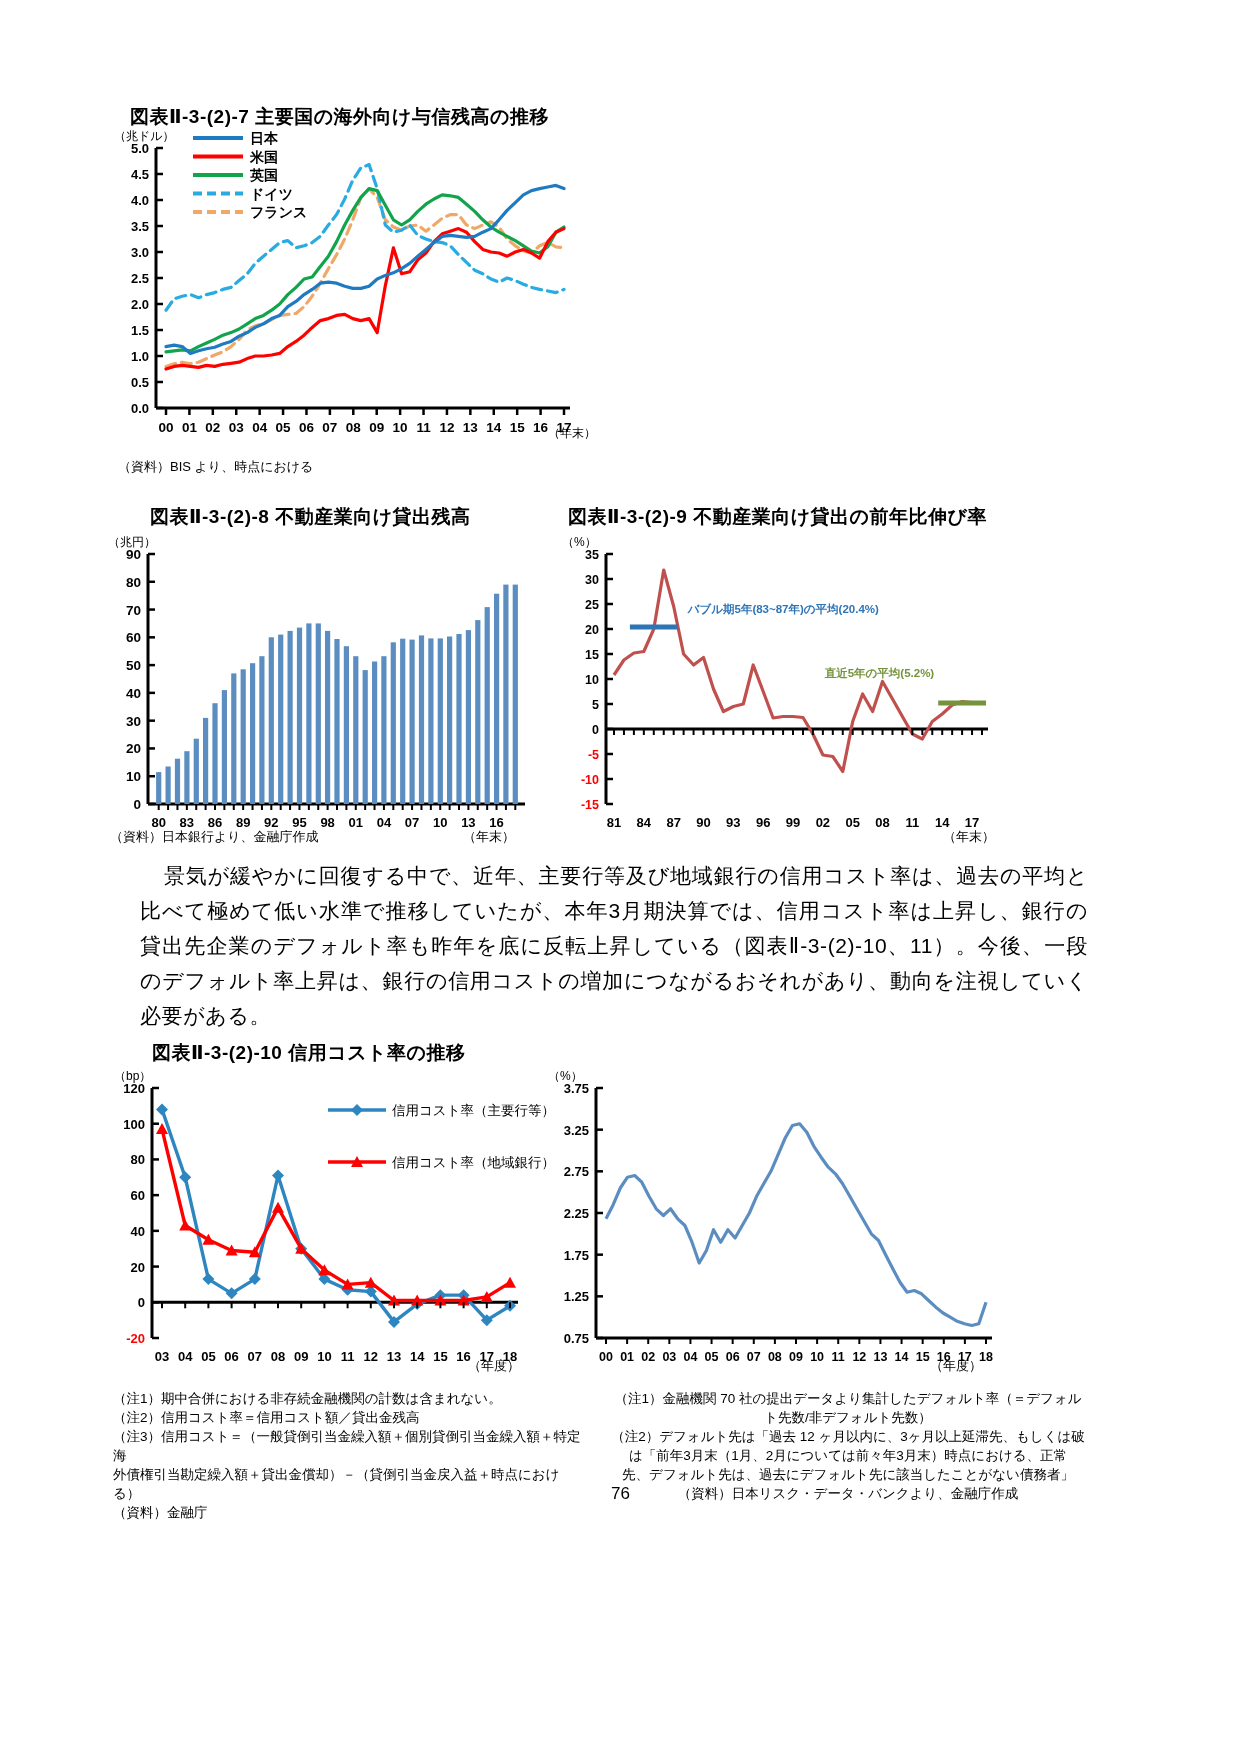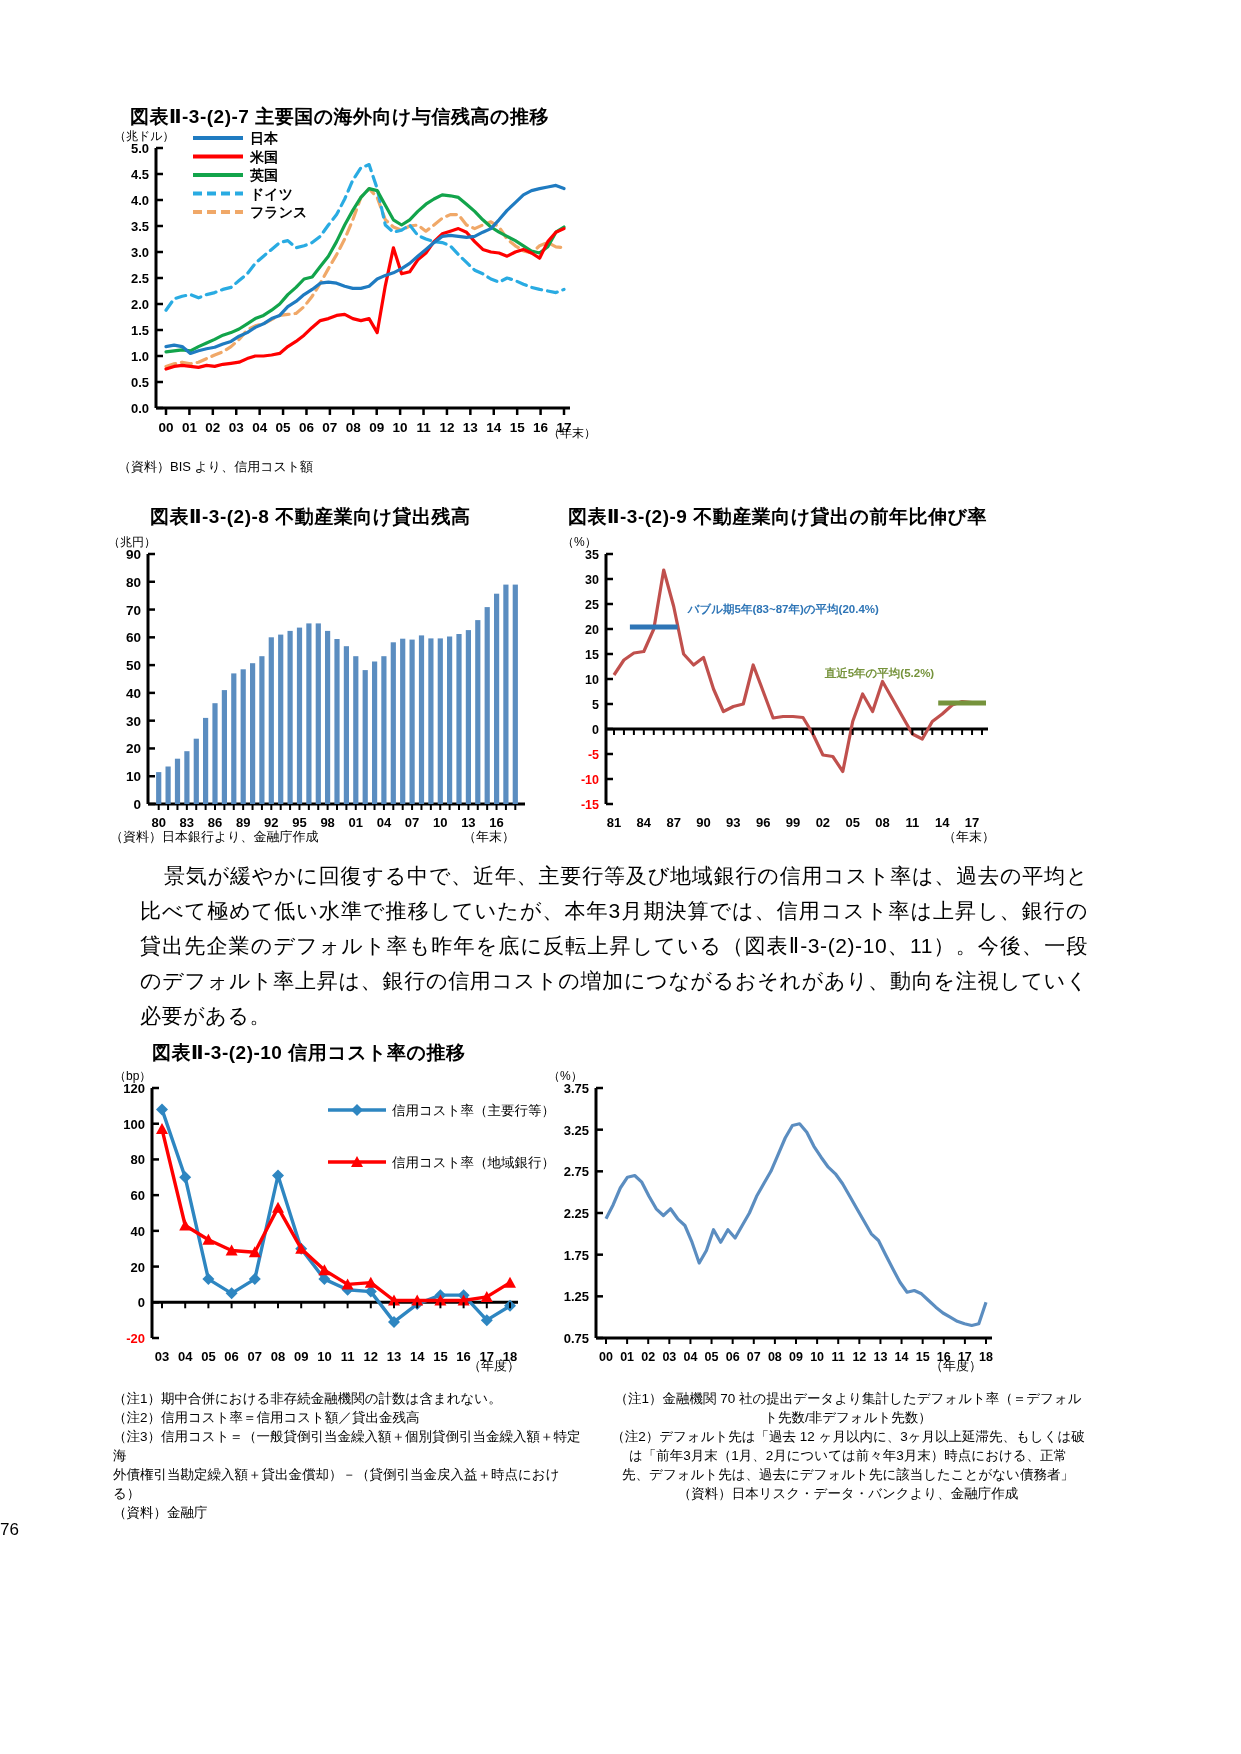--- a/index.html
+++ b/index.html
@@ -110,21 +110,21 @@
           <text font-size="14" font-family="Liberation Sans, sans-serif" text-anchor="start" font-weight="bold" fill="#000" x="142" y="54">英国</text>
           <line x1="85" y1="67.5" x2="135" y2="67.5" stroke="#29ABE2" stroke-width="4" stroke-linecap="butt" stroke-dasharray="9,5"></line>
           <text font-size="14" font-family="Liberation Sans, sans-serif" text-anchor="start" font-weight="bold" fill="#000" x="142" y="72.5">ドイツ</text>
           <line x1="85" y1="86" x2="135" y2="86" stroke="#F0A868" stroke-width="4" stroke-linecap="butt" stroke-dasharray="9,5"></line>
           <text font-size="14" font-family="Liberation Sans, sans-serif" text-anchor="start" font-weight="bold" fill="#000" x="142" y="91">フランス</text>
         </g>
       <text x="440" y="311" font-size="12" font-family="Liberation Sans, sans-serif">（年末）</text>
     </svg>
   </div>
 
-  <div class="abs src" style="left:118px;top:458px;">（資料）BIS より、信用コスト額</div>
+  <div class="abs src" style="left:118px;top:458px;">（資料）BIS より、時点における</div>
 
   <div class="abs fig-title" style="left:150px;top:504px;">図表Ⅱ-3-(2)-8  不動産業向け貸出残高</div>
 
   <div class="abs" style="left:100px;top:532px;">
     <svg width="440" height="300" viewBox="0 0 440 300">
       <text x="8" y="14" font-size="12" font-family="Liberation Sans, sans-serif">（兆円）</text>
       <line x1="48" y1="22" x2="48" y2="272" stroke="#000" stroke-width="3"></line>
       <line x1="48" y1="272" x2="425" y2="272" stroke="#000" stroke-width="3"></line>
       <g id="f8yticks">
           <line x1="48" y1="272" x2="55" y2="272" stroke="#000" stroke-width="2.5"></line>
@@ -533,15 +533,15 @@
 
   <div class="abs note" style="left:598px;top:1389px;width:500px;text-align:center;">
     <div>（注1）金融機関 70 社の提出データより集計したデフォルト率（＝デフォル</div>
     <div>ト先数/非デフォルト先数）</div>
     <div>（注2）デフォルト先は「過去 12 ヶ月以内に、3ヶ月以上延滞先、もしくは破</div>
     <div>は「前年3月末（1月、2月については前々年3月末）時点における、正常</div>
     <div>先、デフォルト先は、過去にデフォルト先に該当したことがない債務者」</div>
     <div>（資料）日本リスク・データ・バンクより、金融庁作成</div>
   </div>
 
-  <div class="abs pagenum" style="left:0;top:1520px;width:1007px;">76</div>
+  <div class="abs pagenum" style="left:0;top:1484px;width:1241px;text-align:center;">76</div>
 
 </div>
 
 </body></html>

